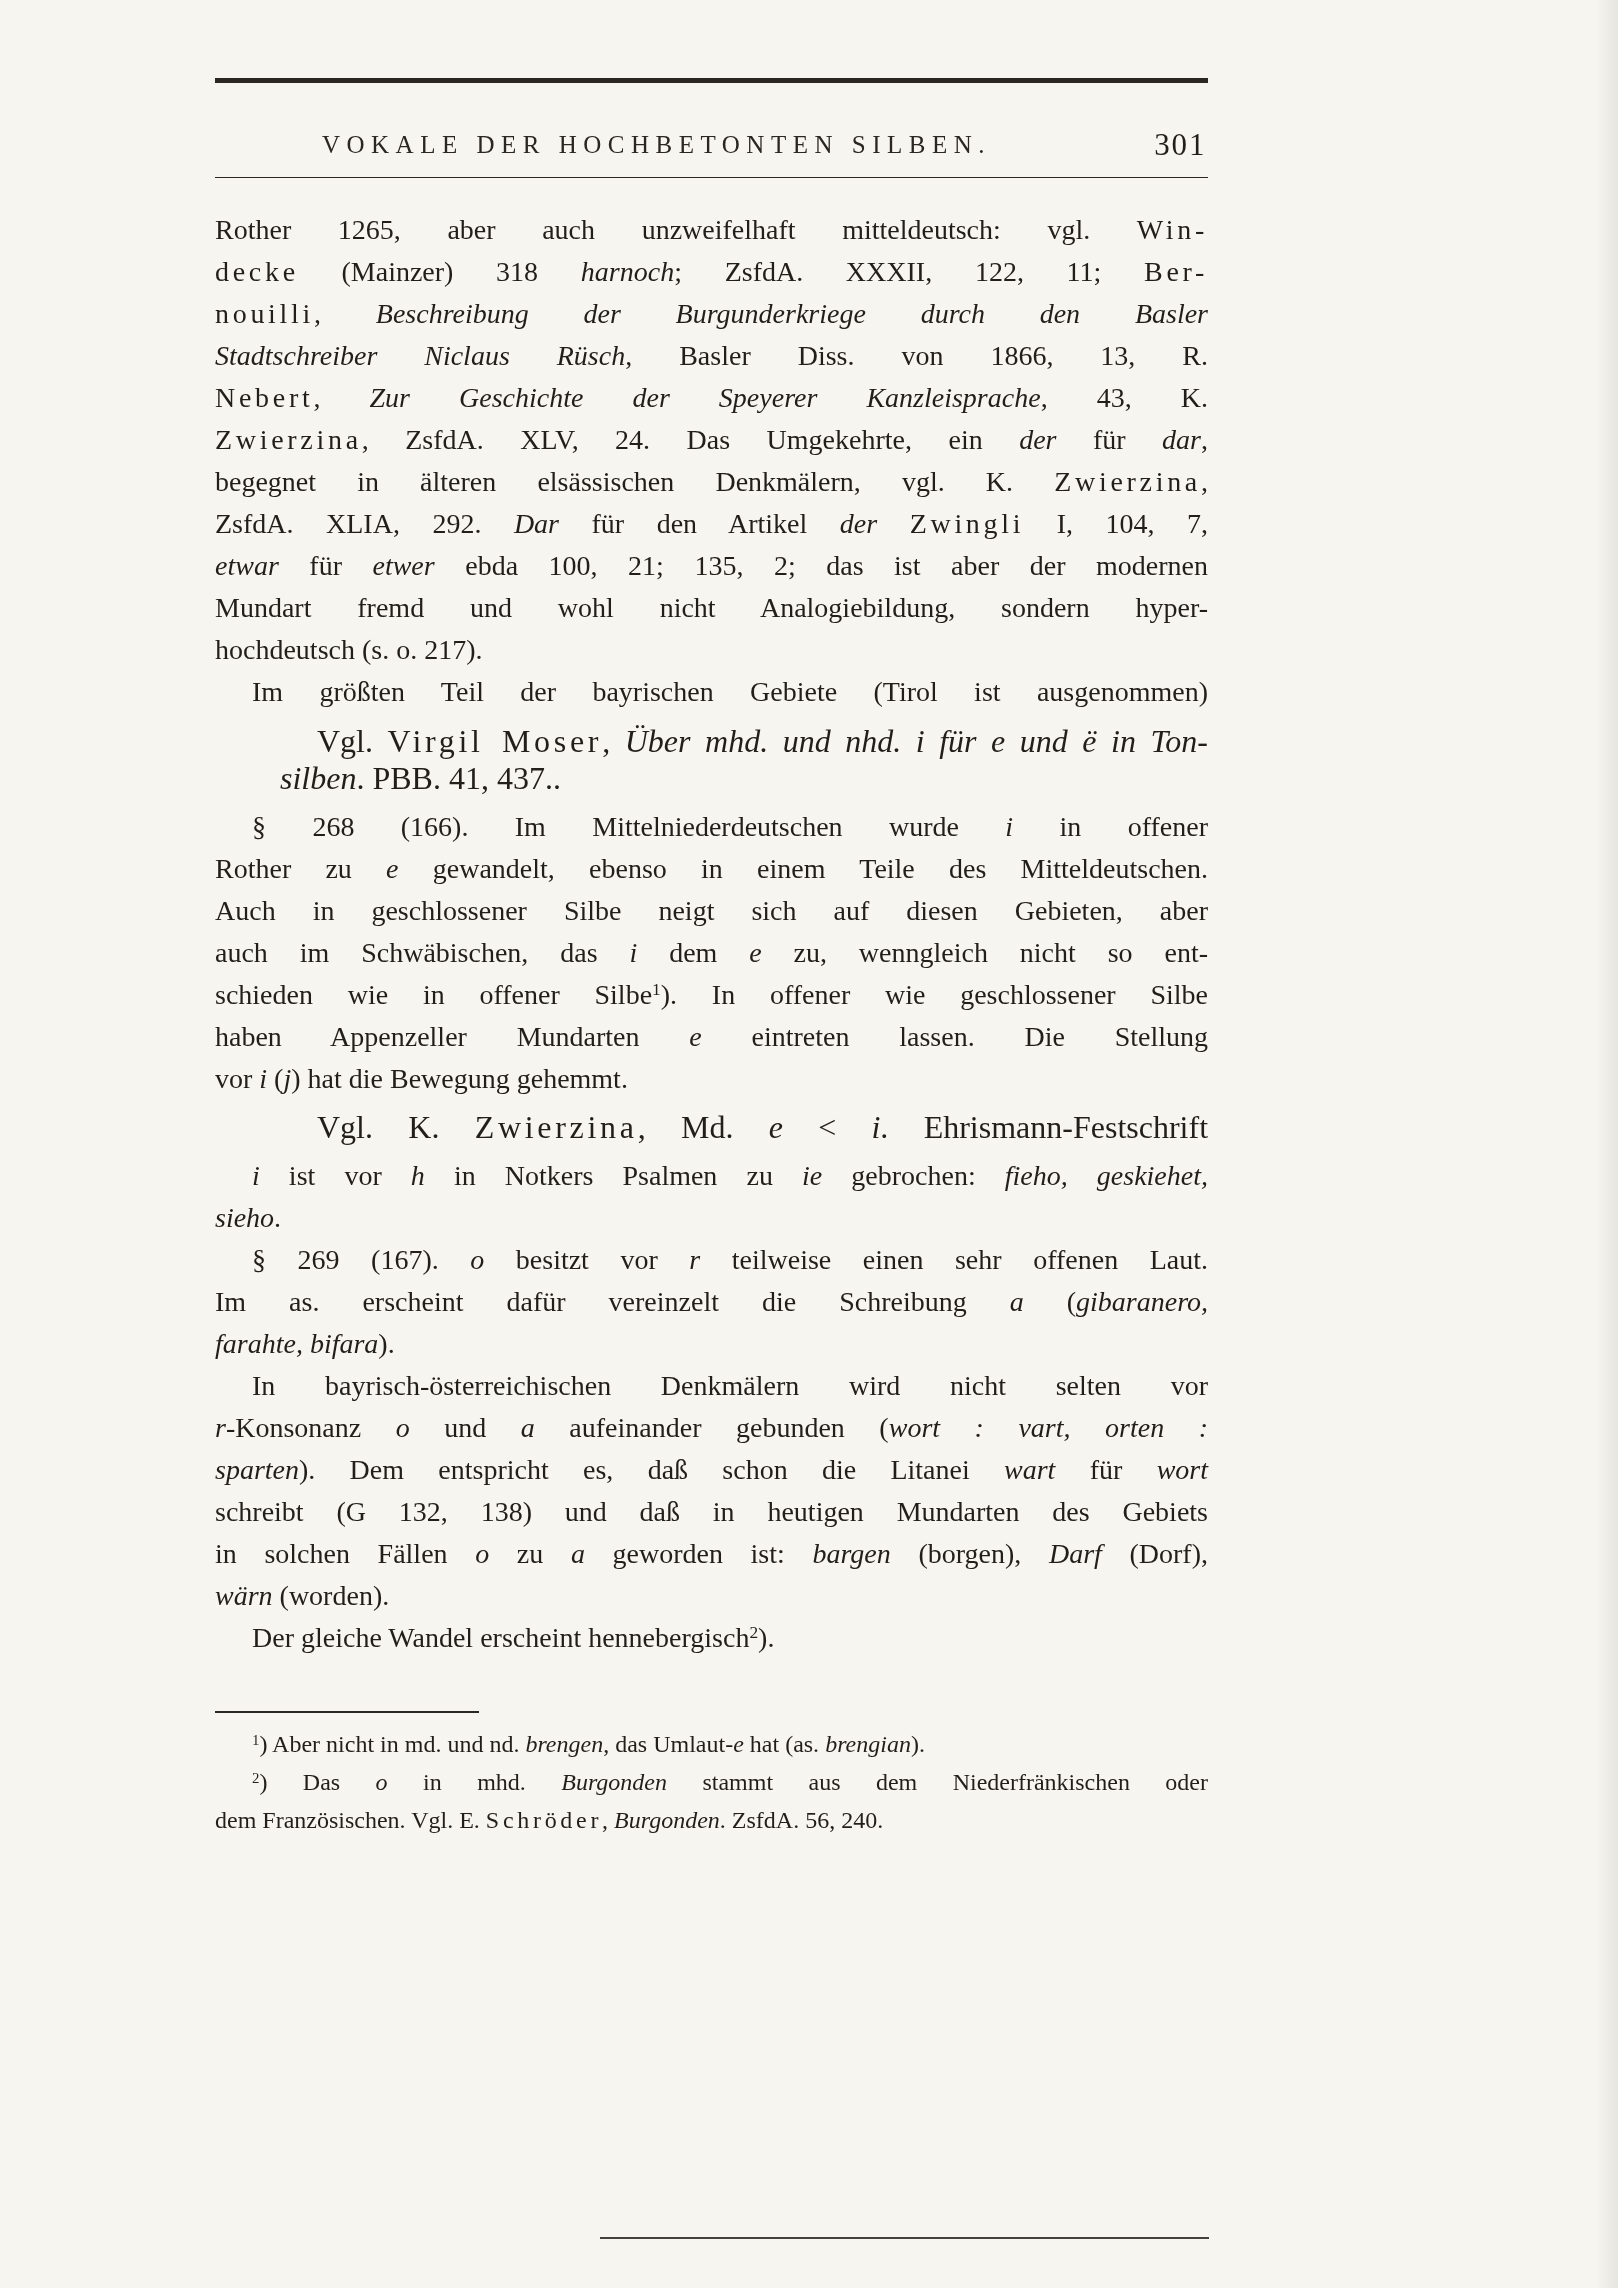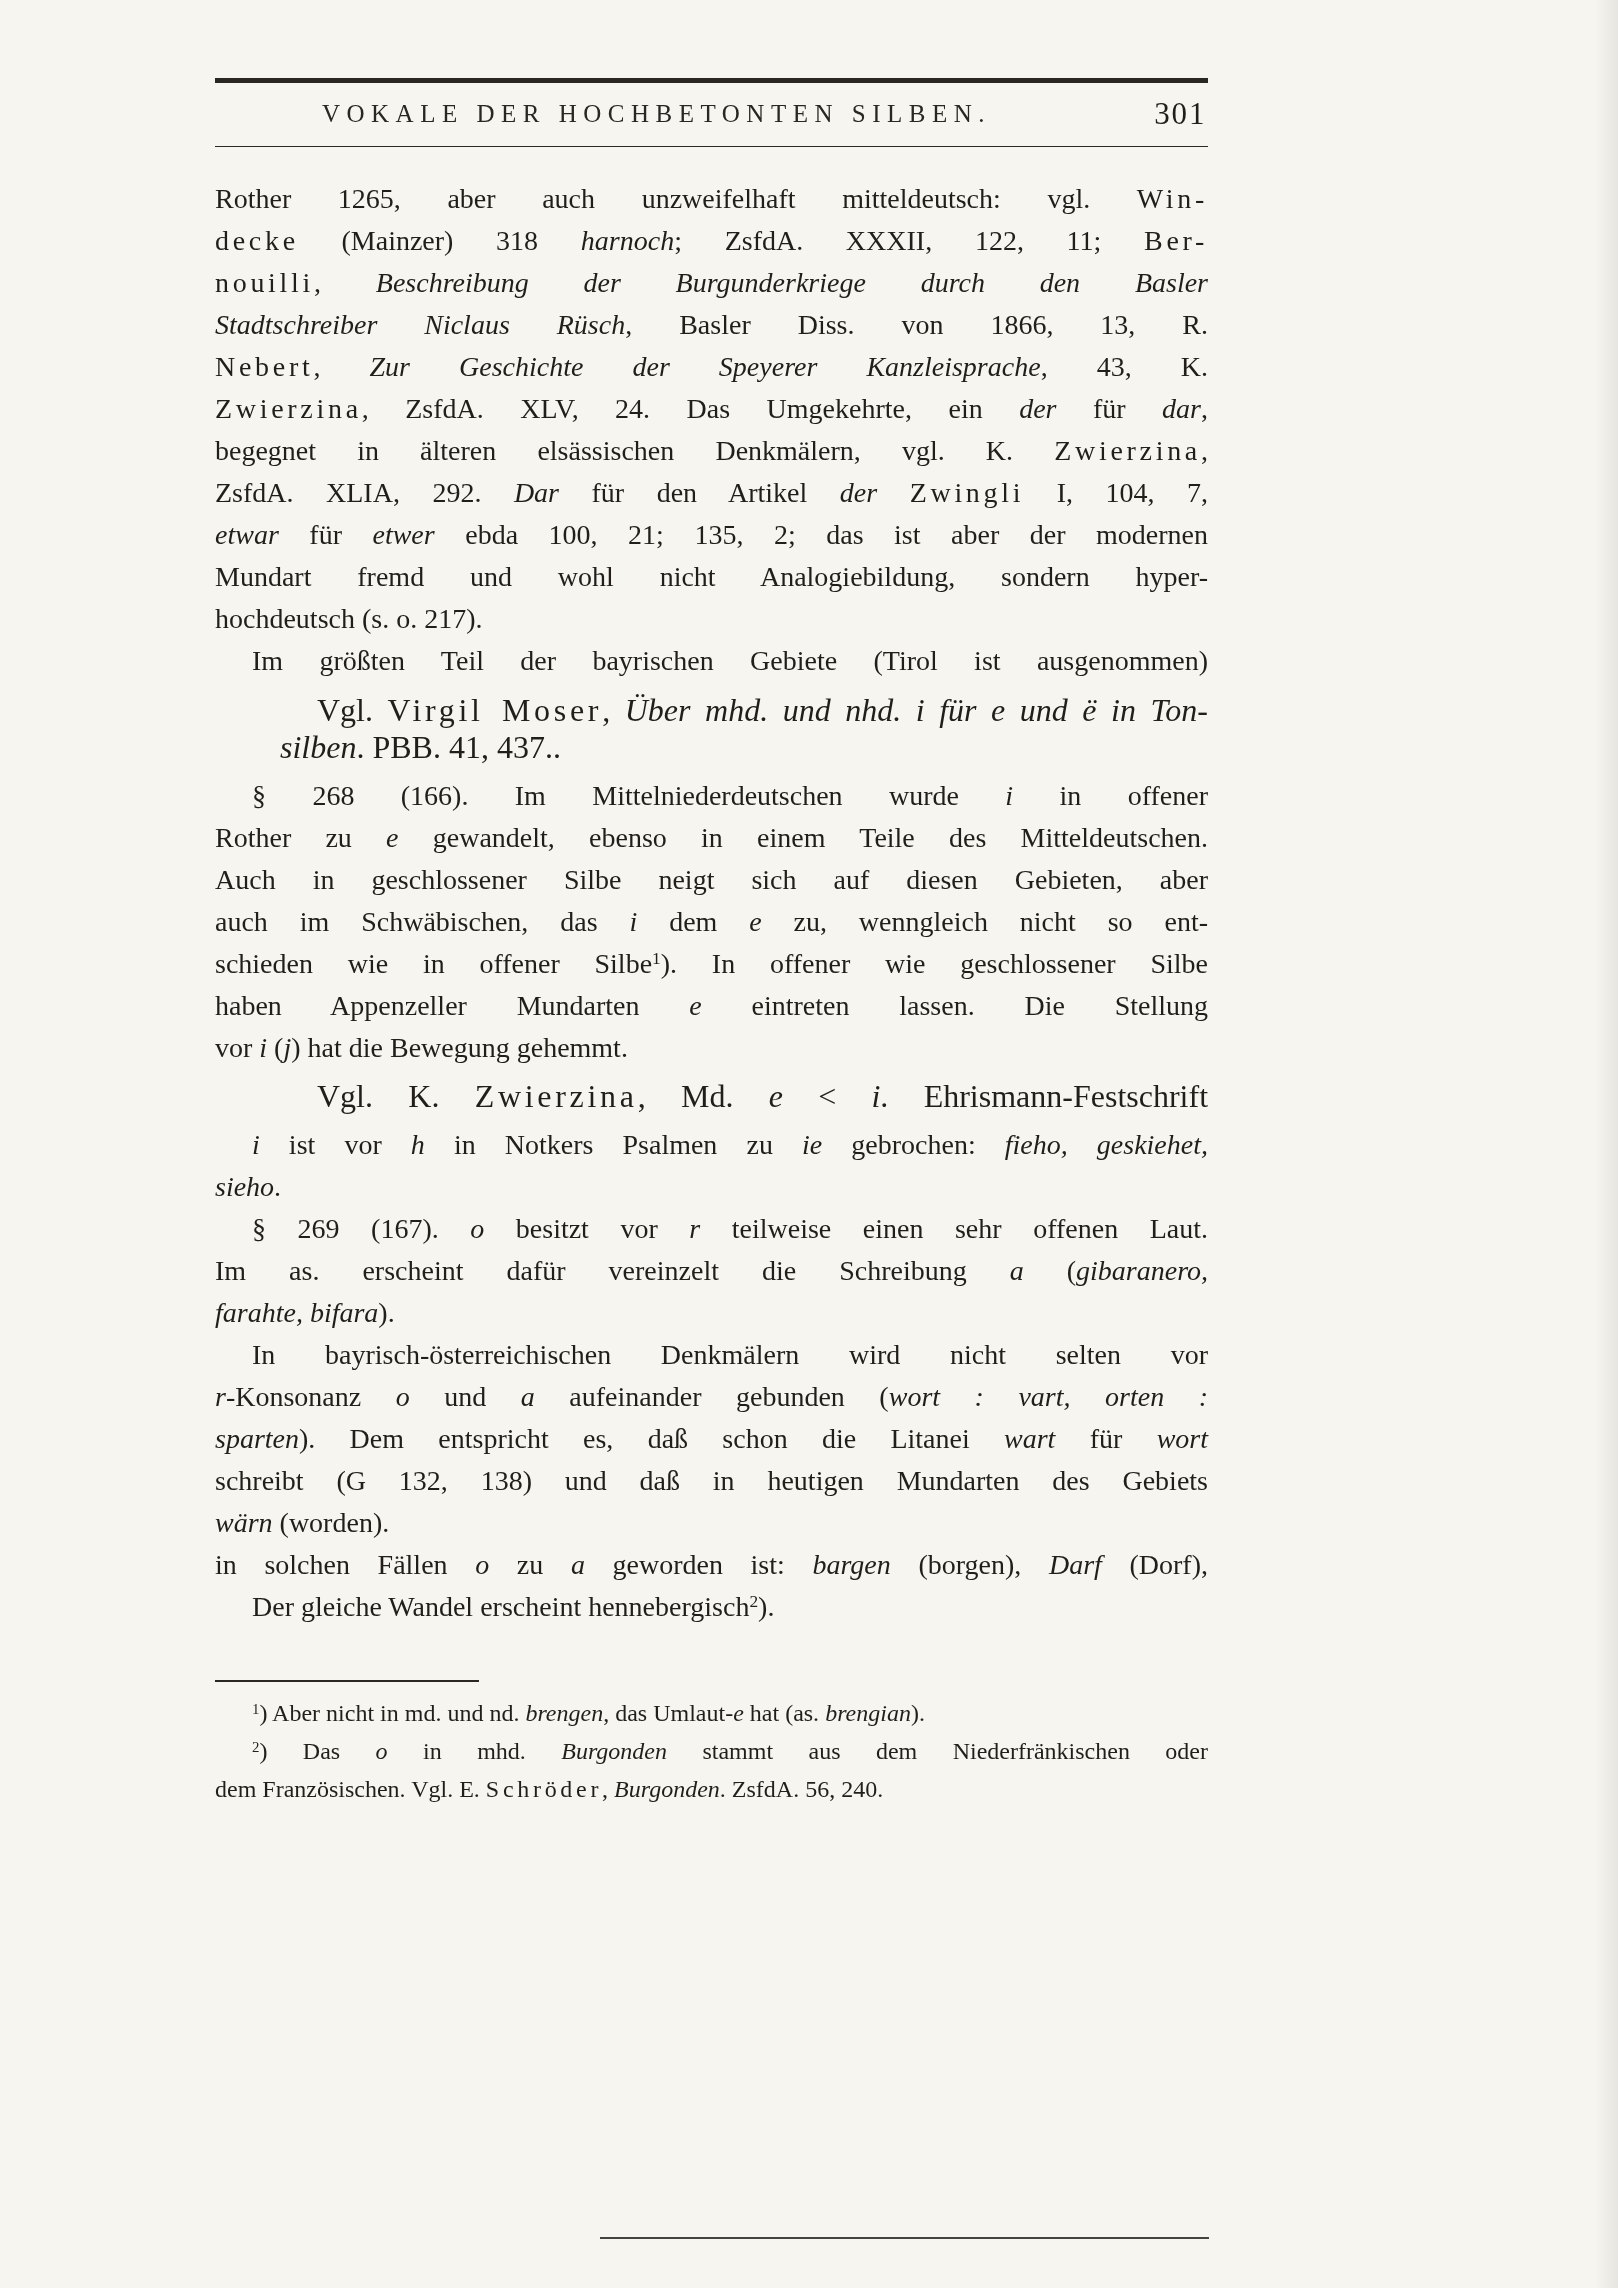--- a/index.html
+++ b/index.html
@@ -29,20 +29,21 @@
     width: 993px;
   }
   .rule-thick { height: 4.6px; background: #2a2723; }
   .rule-thin  { height: 1.8px; background: #2a2723; }
   .header-row {
     position: relative;
     height: 63px;
     display: flex;
     align-items: center;
     justify-content: center;
+    margin-top: 31px;
   }
   .running-title {
     font-size: 25px;
     letter-spacing: 6.5px;
     color: #2a2723;
     transform: translateX(-55px);
   }
   .page-number {
     position: absolute;
     right: 1.8px;
@@ -145,22 +146,22 @@
         <div class="block body">
           <div class="line ind"><span>§ 269 (167). </span><span class="it">o</span><span> besitzt vor </span><span class="it">r</span><span> teilweise einen sehr offenen Laut.</span></div>
           <div class="line"><span>Im as. erscheint dafür vereinzelt die Schreibung </span><span class="it">a</span><span> (</span><span class="it">gibaranero,</span></div>
           <div class="line last"><span class="it">farahte, bifara</span><span>).</span></div>
         </div>
         <div class="block body">
           <div class="line ind"><span>In bayrisch-österreichischen Denkmälern wird nicht selten vor</span></div>
           <div class="line"><span class="it">r</span><span>-Konsonanz </span><span class="it">o</span><span> und </span><span class="it">a</span><span> aufeinander gebunden (</span><span class="it">wort : vart, orten :</span></div>
           <div class="line"><span class="it">sparten</span><span>). Dem entspricht es, daß schon die Litanei </span><span class="it">wart</span><span> für </span><span class="it">wort</span></div>
           <div class="line"><span>schreibt (G 132, 138) und daß in heutigen Mundarten des Gebiets</span></div>
+          <div class="line"><span>in solchen Fällen </span><span class="it">o</span><span> zu </span><span class="it">a</span><span> geworden ist: </span><span class="it">bargen</span><span> (borgen), </span><span class="it">Darf</span><span> (Dorf),</span></div>
           <div class="line last"><span class="it">wärn</span><span> (worden).</span></div>
-          <div class="line"><span>in solchen Fällen </span><span class="it">o</span><span> zu </span><span class="it">a</span><span> geworden ist: </span><span class="it">bargen</span><span> (borgen), </span><span class="it">Darf</span><span> (Dorf),</span></div>
         </div>
         <div class="block body">
           <div class="line last ind"><span>Der gleiche Wandel erscheint hennebergisch</span><span class="sup">2</span><span>).</span></div>
         </div>
       </main>
 
     <div class="footnote-rule"></div>
 
     <section class="footnotes" id="footnotes">
         <div class="block footnote">

